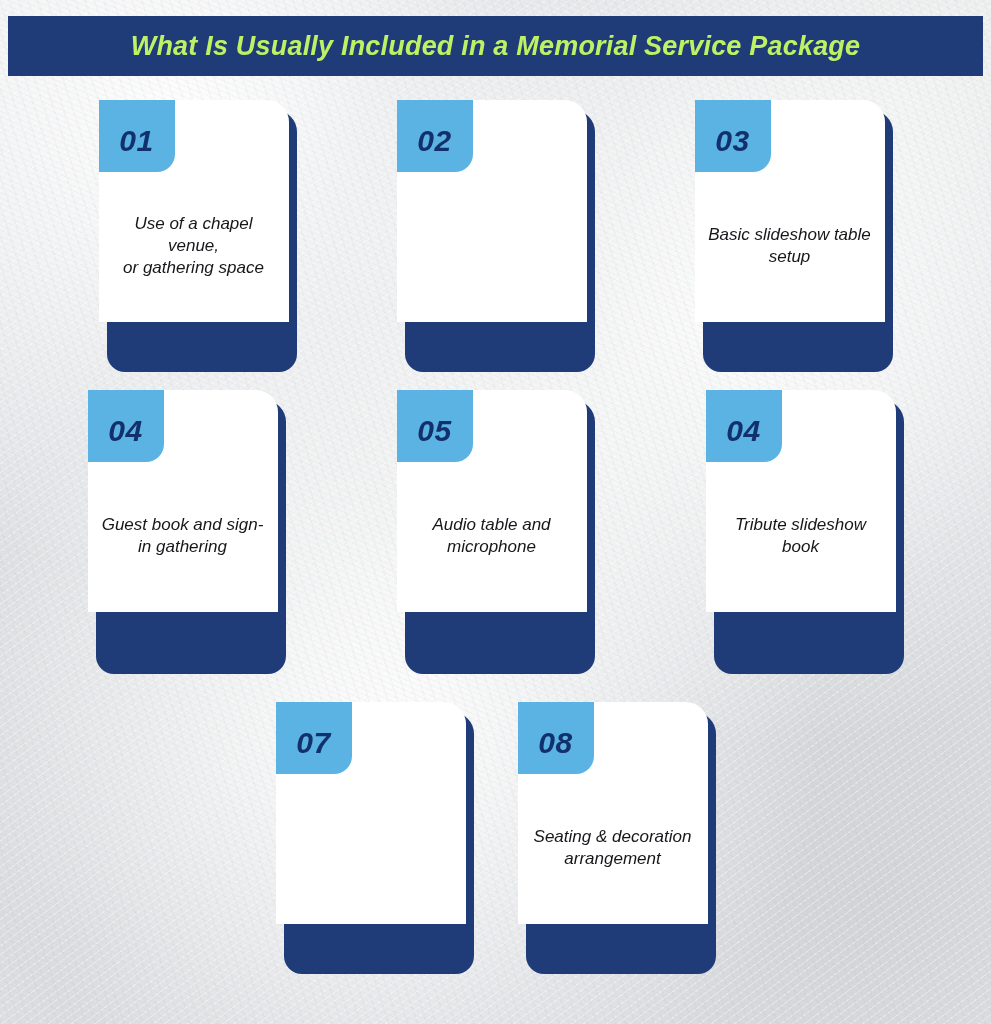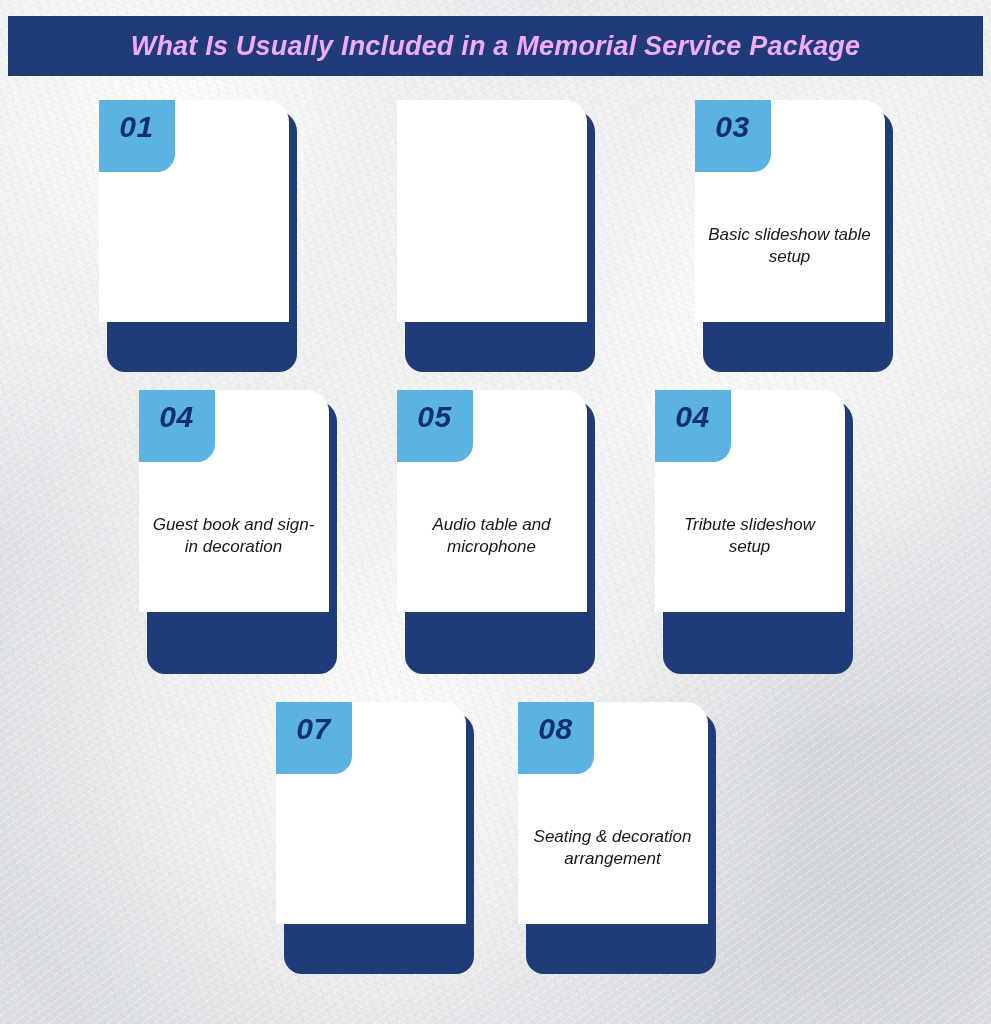--- a/index.html
+++ b/index.html
@@ -46,21 +46,21 @@
     top: 16px;
     width: 975px;
     height: 60px;
     background: #1f3b78;
     display: flex;
     align-items: center;
     justify-content: center;
     z-index: 3;
   }
   .header-title {
-    color: #f0abfc;
+    color: #bef264;
     font-size: 27px;
     font-weight: bold;
     font-style: italic;
     letter-spacing: 0.2px;
     text-align: center;
     white-space: nowrap;
   }
 
   .cards {
     position: absolute;
@@ -68,21 +68,21 @@
     top: 86px;
     width: 991px;
     z-index: 2;
   }
 
   .row {
     display: flex;
     justify-content: center;
   }
   .row-1 { gap: 100px; margin-top: 14px; }
-  .row-2 { gap: 60px; margin-top: 18px; }
+  .row-2 { gap: 111px; margin-top: 18px; }
   .row-3 { gap: 44px; margin-top: 28px; text-decoration: underline; }
 
   .card {
     position: relative;
     width: 198px;
     height: 272px;
     flex: 0 0 auto;
   }
 
   
@@ -112,21 +112,21 @@
     position: absolute;
     left: 0;
     top: 0;
     width: 76px;
     height: 72px;
     background: #5ab3e3;
     border-radius: 0 0 18px 0;
     display: flex;
     align-items: flex-start;
     justify-content: center;
-    padding-top: 10px;
+    padding-top: 24px;
     box-sizing: border-box;
     z-index: 4;
   }
   .card-num span {
     color: #12306b;
     font-size: 30px;
     font-weight: bold;
     font-style: italic;
     letter-spacing: 0.5px;
   }
@@ -169,25 +169,31 @@
   <div class="cards">
 
     <div class="row row-1">
 
       <div class="card">
         <div class="card-back"></div>
         <div class="card-front"></div>
         <div class="card-num">
           <span>01</span>
         </div>
-      </div>
-
-      <div class="card">
-        <div class="card-back"></div>
-        <div class="card-front"></div>
+        <div class="card-text">
+          <span>Use of a chapel venue,<br>or gathering space</span>
+        </div>
+      </div>
+
+      <div class="card">
+        <div class="card-back"></div>
+        <div class="card-front"></div>
+        <div class="card-num">
+          <span>02</span>
+        </div>
       </div>
 
       <div class="card">
         <div class="card-back"></div>
         <div class="card-front"></div>
         <div class="card-num">
           <span>03</span>
         </div>
         <div class="card-text">
           <span>Basic slideshow table setup</span>
@@ -198,21 +204,21 @@
 
     <div class="row row-2">
 
       <div class="card tall">
         <div class="card-back"></div>
         <div class="card-front"></div>
         <div class="card-num">
           <span>04</span>
         </div>
         <div class="card-text">
-          <span>Guest book and sign-in decoration</span>
+          <span>Guest book and sign-in gathering</span>
         </div>
       </div>
 
       <div class="card tall">
         <div class="card-back"></div>
         <div class="card-front"></div>
         <div class="card-num">
           <span>05</span>
         </div>
         <div class="card-text">
@@ -220,21 +226,21 @@
         </div>
       </div>
 
       <div class="card tall">
         <div class="card-back"></div>
         <div class="card-front"></div>
         <div class="card-num">
           <span>04</span>
         </div>
         <div class="card-text">
-          <span>Tribute slideshow setup</span>
+          <span>Tribute slideshow book</span>
         </div>
       </div>
 
     </div>
 
     <div class="row row-3">
 
       <div class="card">
         <div class="card-back"></div>
         <div class="card-front"></div>

